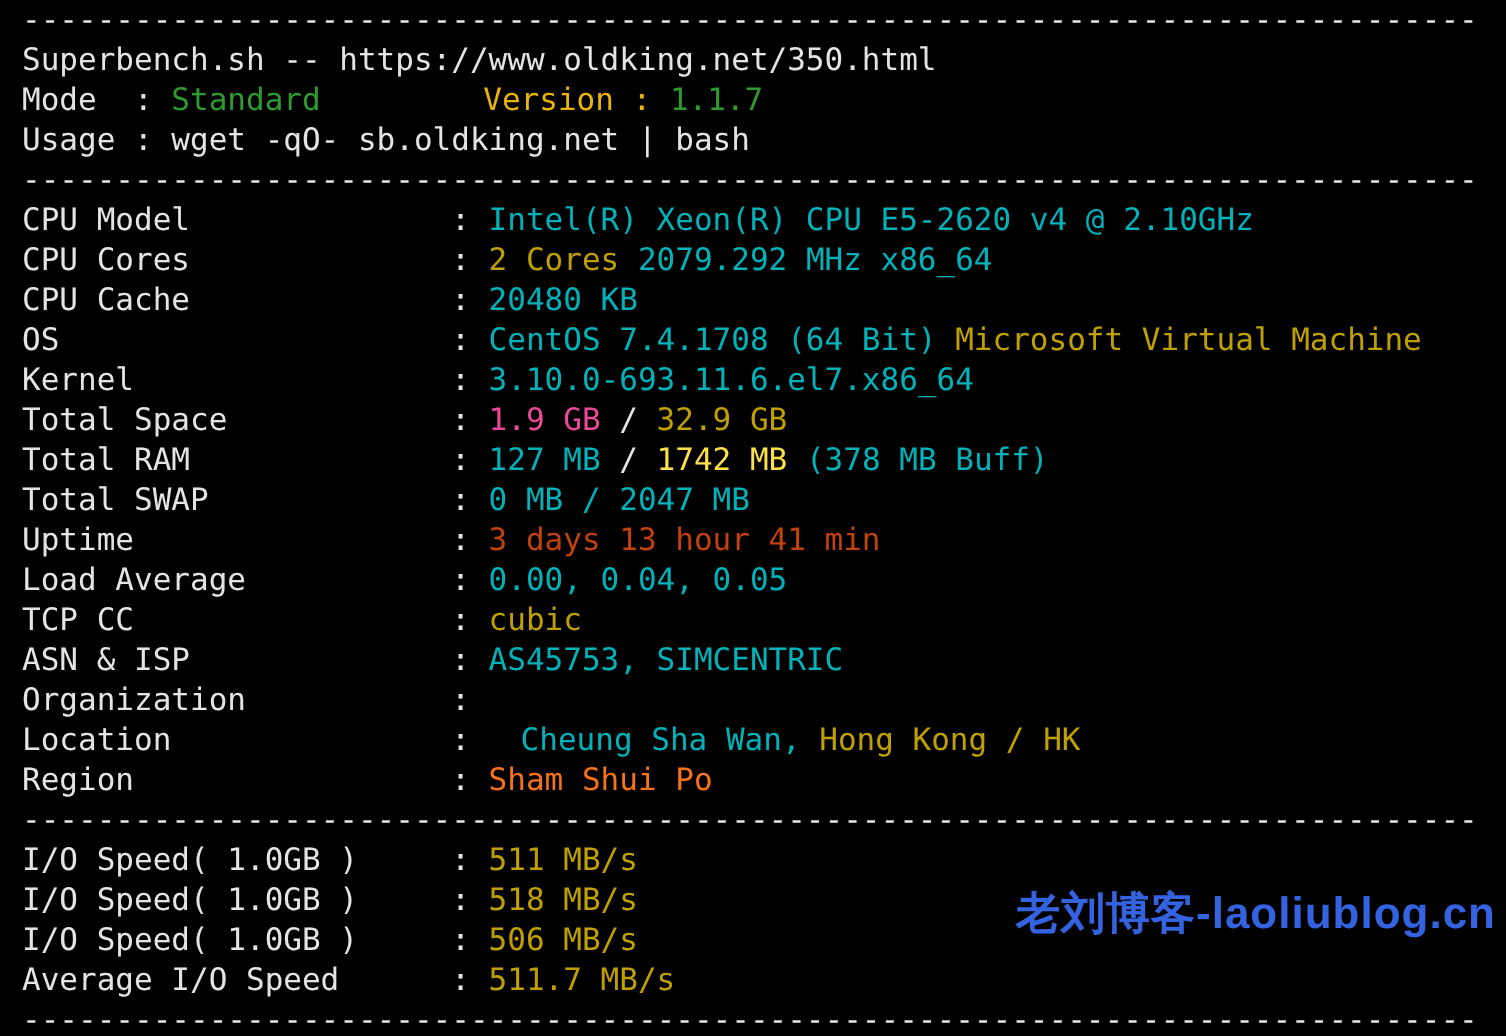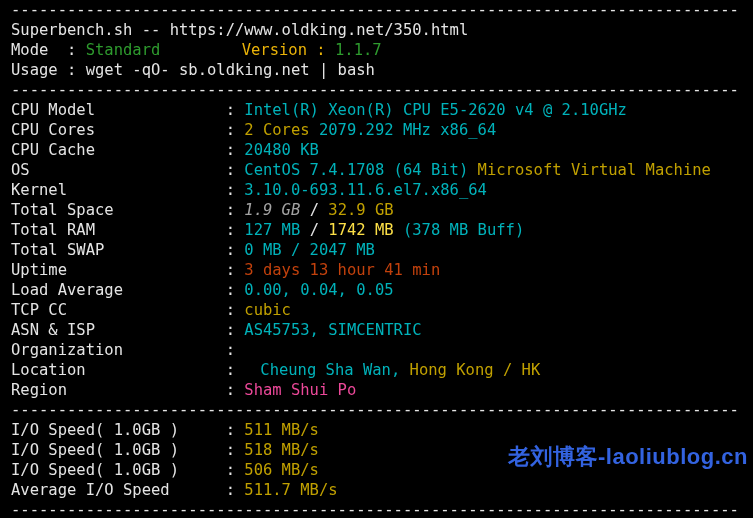--- a/index.html
+++ b/index.html
@@ -49,30 +49,30 @@
   <div class="line">Superbench.sh -- https://www.oldking.net/350.html</div>
   <div class="line"><span style="color: rgb(228, 228, 228);">Mode  : </span><span style="color: rgb(46, 155, 46);">Standard</span><span style="color: #eab308; margin-left: 44px;">    Version : </span><span style="color: rgb(46, 155, 46);">1.1.7</span></div>
   <div class="line">Usage : wget -qO- sb.oldking.net | bash</div>
   <div class="line sep">------------------------------------------------------------------------------</div>
   <div>
       <div class="line"><span class="label" style="color: rgb(228, 228, 228);">CPU Model</span><span style="color: rgb(228, 228, 228);">: </span><span style="color: rgb(0, 178, 186);">Intel(R) Xeon(R) CPU E5-2620 v4 @ 2.10GHz</span></div>
       <div class="line"><span class="label" style="color: rgb(228, 228, 228);">CPU Cores</span><span style="color: rgb(228, 228, 228);">: </span><span style="color: rgb(192, 160, 0);">2 Cores</span><span style="color: rgb(0, 178, 186);"> 2079.292 MHz x86_64</span></div>
       <div class="line"><span class="label" style="color: rgb(228, 228, 228);">CPU Cache</span><span style="color: rgb(228, 228, 228);">: </span><span style="color: rgb(0, 178, 186);">20480 KB</span></div>
       <div class="line"><span class="label" style="color: rgb(228, 228, 228);">OS</span><span style="color: rgb(228, 228, 228);">: </span><span style="color: rgb(0, 178, 186);">CentOS 7.4.1708 (64 Bit)</span><span style="color: rgb(192, 160, 0);"> Microsoft Virtual Machine</span></div>
       <div class="line"><span class="label" style="color: rgb(228, 228, 228);">Kernel</span><span style="color: rgb(228, 228, 228);">: </span><span style="color: rgb(0, 178, 186);">3.10.0-693.11.6.el7.x86_64</span></div>
-      <div class="line"><span class="label" style="color: rgb(228, 228, 228);">Total Space</span><span style="color: rgb(228, 228, 228);">: </span><span style="color: #a3a3a3; font-style: italic;">1.9 GB </span><span style="color: rgb(228, 228, 228);">/ </span><span style="color: rgb(192, 160, 0);">32.9 GB</span></div>
+      <div class="line"><span class="label" style="color: rgb(228, 228, 228);">Total Space</span><span style="color: rgb(228, 228, 228);">: </span><span style="color: #ec4899;">1.9 GB </span><span style="color: rgb(228, 228, 228);">/ </span><span style="color: rgb(192, 160, 0);">32.9 GB</span></div>
       <div class="line"><span class="label" style="color: rgb(228, 228, 228);">Total RAM</span><span style="color: rgb(228, 228, 228);">: </span><span style="color: rgb(0, 178, 186);">127 MB </span><span style="color: rgb(228, 228, 228);">/ </span><span style="color: #fde047; text-align: center;">1742 MB </span><span style="color: rgb(0, 178, 186);">(378 MB Buff)</span></div>
       <div class="line"><span class="label" style="color: rgb(228, 228, 228);">Total SWAP</span><span style="color: rgb(228, 228, 228);">: </span><span style="color: rgb(0, 178, 186);">0 MB / 2047 MB</span></div>
       <div class="line"><span class="label" style="color: rgb(228, 228, 228);">Uptime</span><span style="color: rgb(228, 228, 228);">: </span><span style="color: #c2410c;">3 days 13 hour 41 min</span></div>
       <div class="line"><span class="label" style="color: rgb(228, 228, 228);">Load Average</span><span style="color: rgb(228, 228, 228);">: </span><span style="color: rgb(0, 178, 186);">0.00, 0.04, 0.05</span></div>
       <div class="line"><span class="label" style="color: rgb(228, 228, 228);">TCP CC</span><span style="color: rgb(228, 228, 228);">: </span><span style="color: rgb(192, 160, 0);">cubic</span></div>
       <div class="line"><span class="label" style="color: rgb(228, 228, 228);">ASN &amp; ISP</span><span style="color: rgb(228, 228, 228);">: </span><span style="color: rgb(0, 178, 186);">AS45753, SIMCENTRIC</span></div>
       <div class="line"><span class="label" style="color: rgb(228, 228, 228);">Organization</span><span style="color: rgb(228, 228, 228);">: </span></div>
       <div class="line"><span class="label" style="color: rgb(228, 228, 228);">Location</span><span style="color: rgb(228, 228, 228);">: </span><span style="color: rgb(0, 178, 186); margin-left: 16px;">Cheung Sha Wan, </span><span style="color: rgb(192, 160, 0);">Hong Kong / HK</span></div>
-      <div class="line"><span class="label" style="color: rgb(228, 228, 228);">Region</span><span style="color: rgb(228, 228, 228);">: </span><span style="color: #ec4899; text-align: center;">Sham Shui Po</span></div>
+      <div class="line"><span class="label" style="color: rgb(228, 228, 228);">Region</span><span style="color: rgb(228, 228, 228);">: </span><span style="color: #f97316; text-align: center;">Sham Shui Po</span></div>
     </div>
   <div class="line sep">------------------------------------------------------------------------------</div>
   <div>
       <div class="line"><span class="label" style="color: rgb(228, 228, 228);">I/O Speed( 1.0GB )</span><span style="color: rgb(228, 228, 228);">: </span><span style="color: rgb(192, 160, 0);">511 MB/s</span></div>
       <div class="line"><span class="label" style="color: rgb(228, 228, 228);">I/O Speed( 1.0GB )</span><span style="color: rgb(228, 228, 228);">: </span><span style="color: rgb(192, 160, 0);">518 MB/s</span></div>
       <div class="line"><span class="label" style="color: rgb(228, 228, 228);">I/O Speed( 1.0GB )</span><span style="color: rgb(228, 228, 228);">: </span><span style="color: rgb(192, 160, 0);">506 MB/s</span></div>
       <div class="line"><span class="label" style="color: rgb(228, 228, 228);">Average I/O Speed</span><span style="color: rgb(228, 228, 228);">: </span><span style="color: rgb(192, 160, 0);">511.7 MB/s</span></div>
     </div>
   <div class="line sep">------------------------------------------------------------------------------</div>
   <div class="watermark" style="color: rgb(51, 99, 224);">老刘博客-laoliublog.cn</div>

